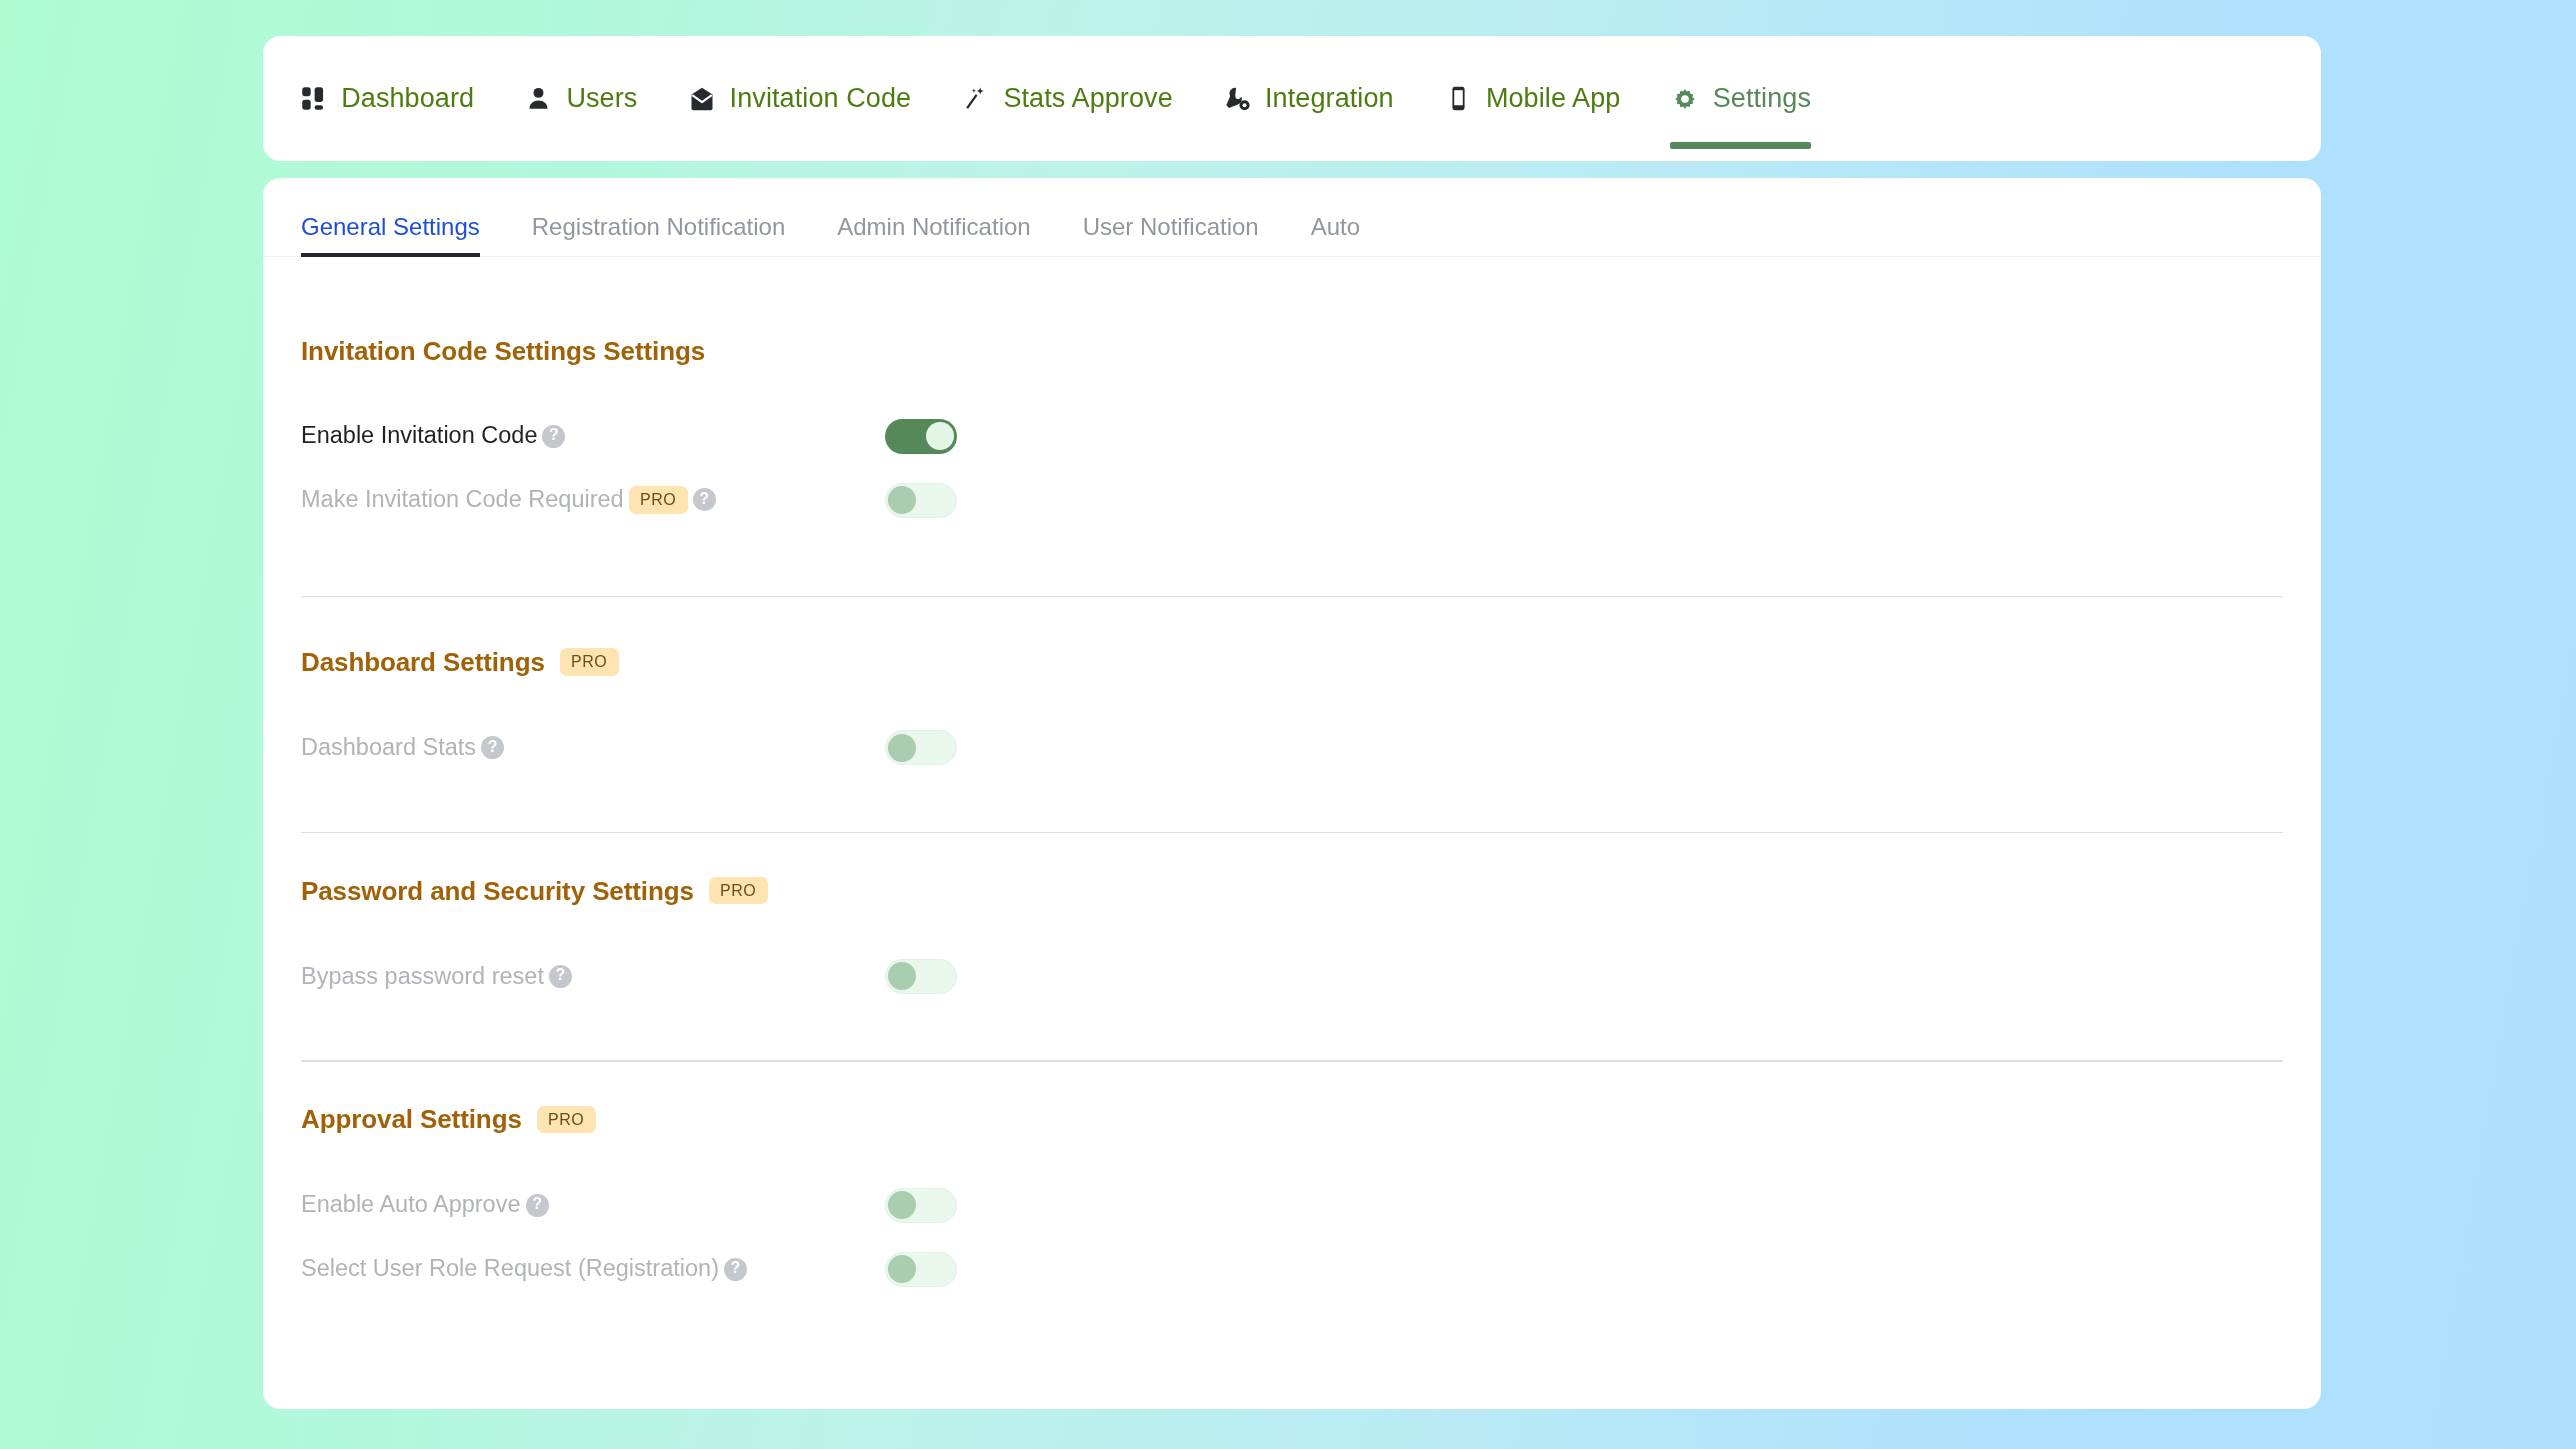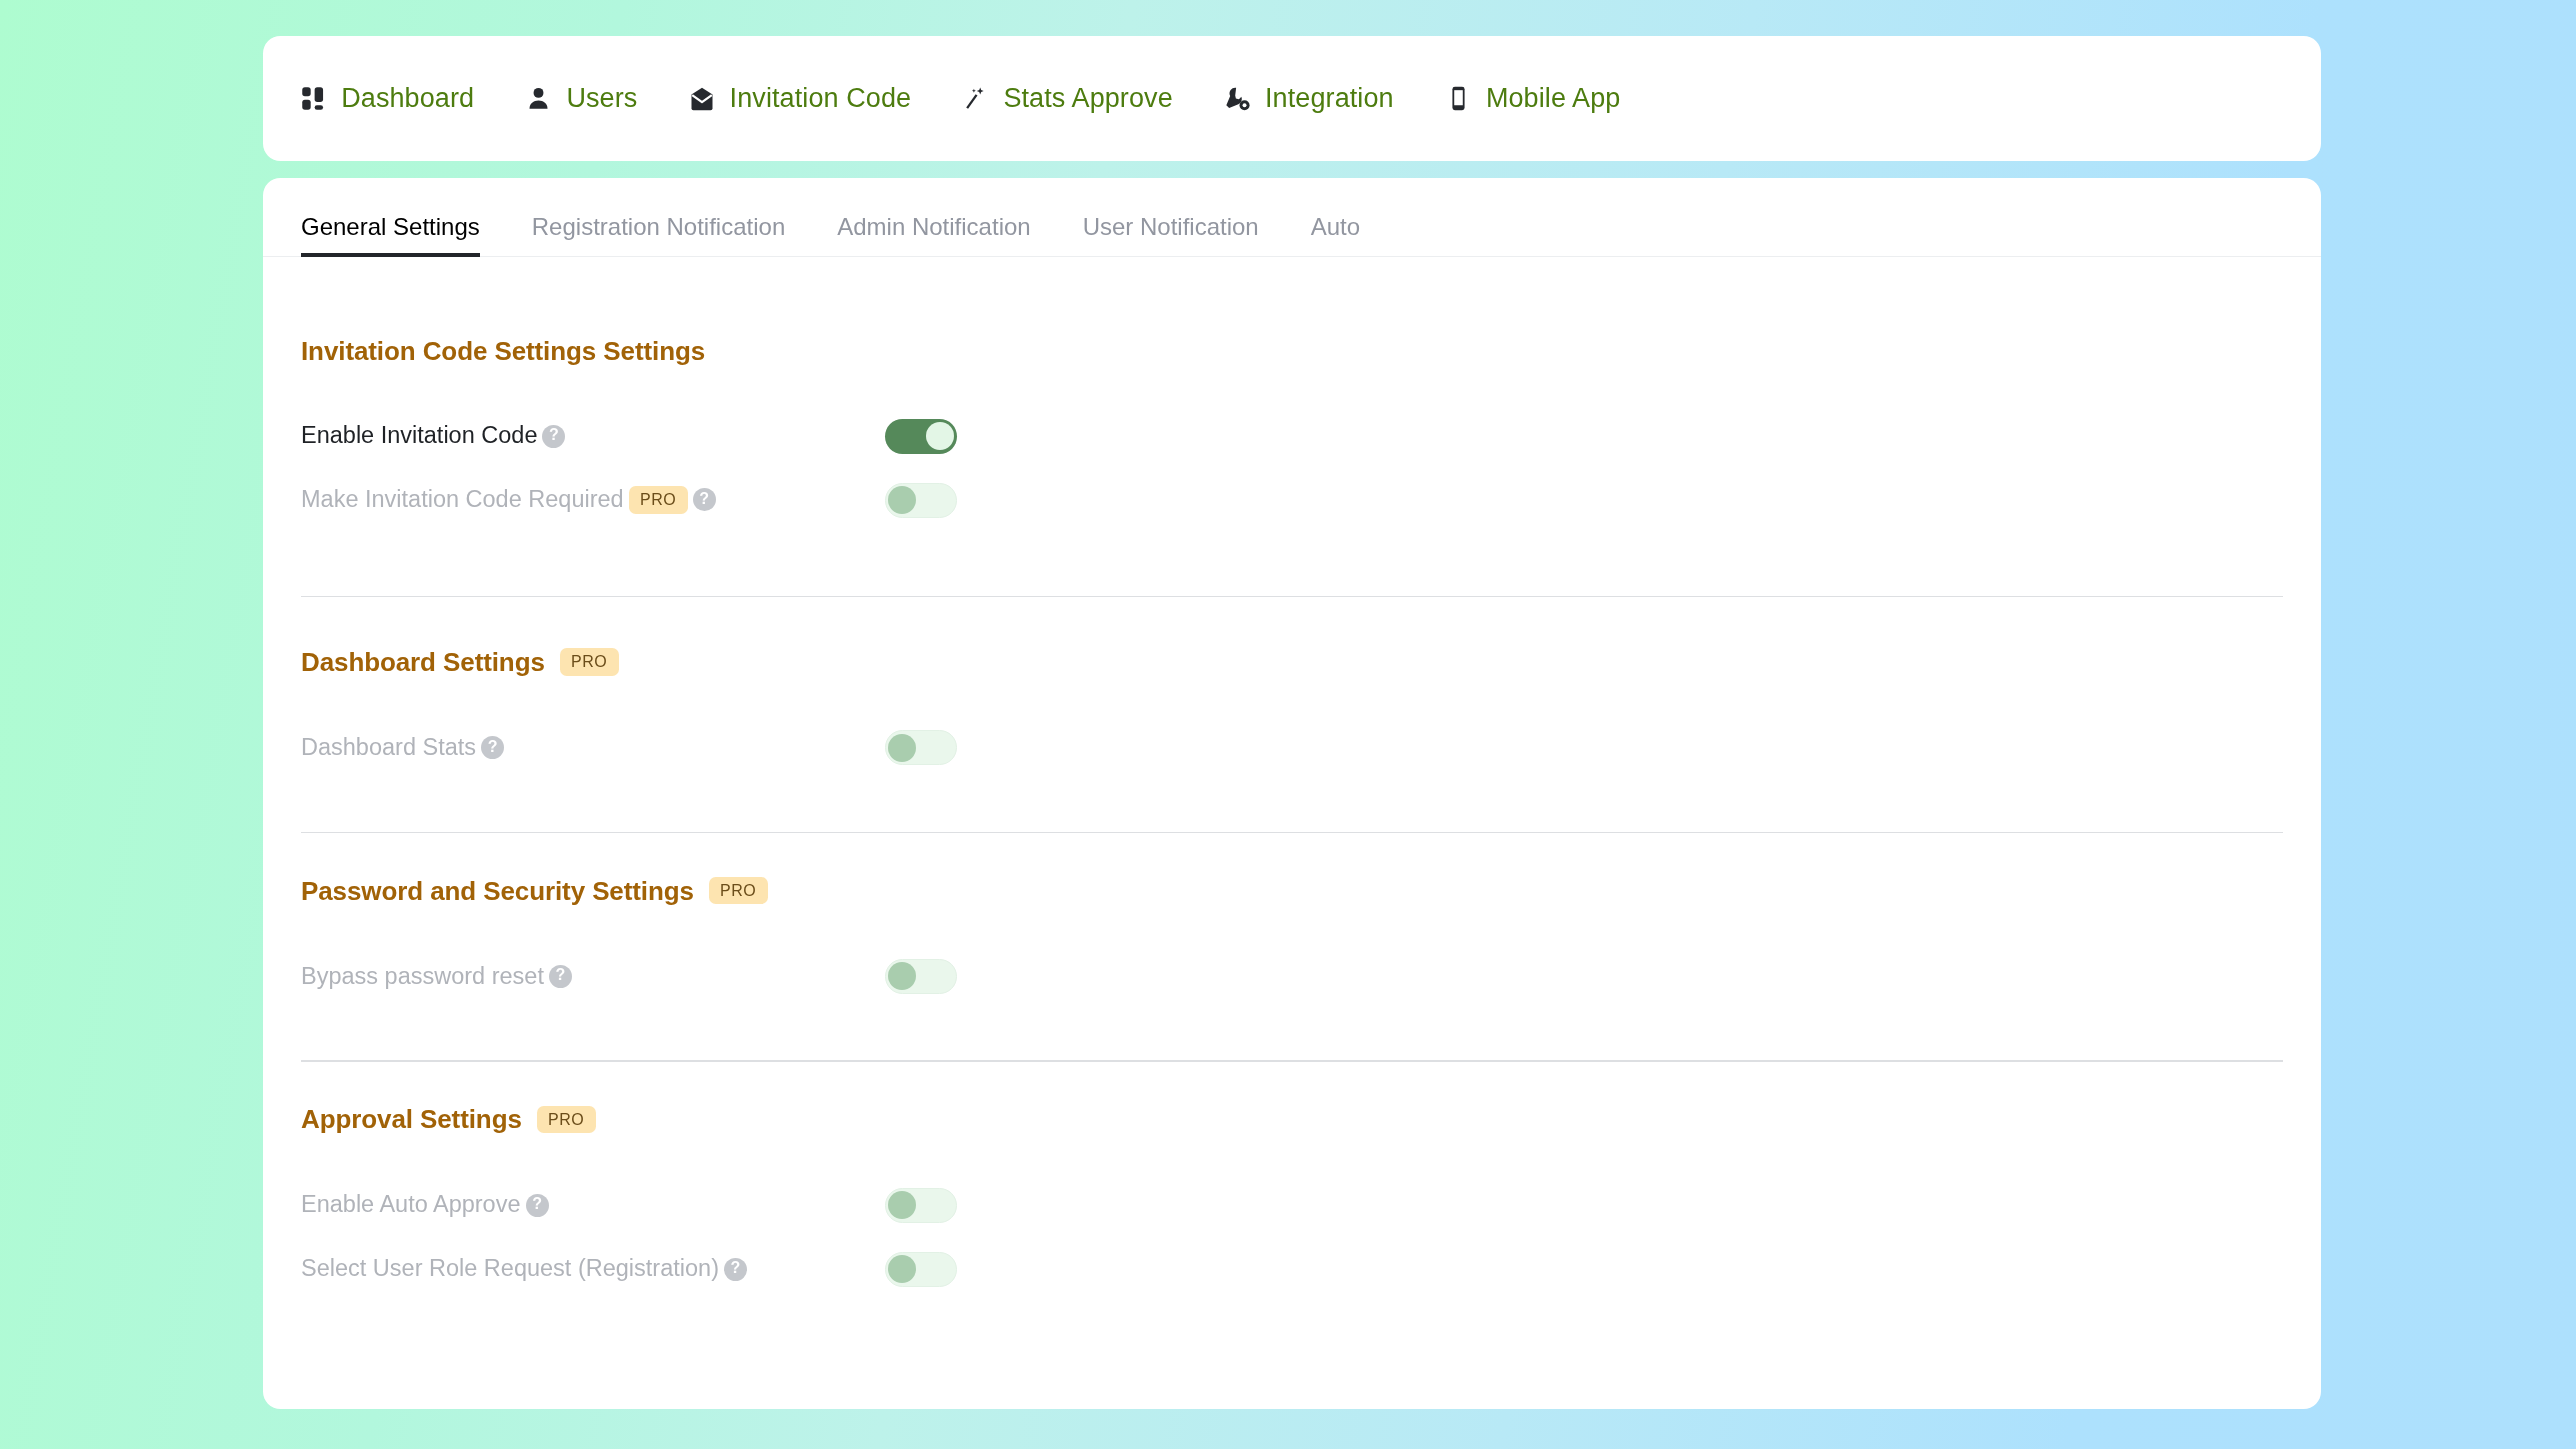--- a/index.html
+++ b/index.html
@@ -38,21 +38,21 @@
   }
   .tabbar{
     position:relative; display:flex; align-items:flex-end;
     height:79px; padding-left:38px;
     border-bottom:1.3px solid #eceef0;
   }
   .tab{
     position:relative; font-size:24px; color:#9296a0; cursor:pointer;
     padding-bottom:17.4px; margin-right:52px; white-space:nowrap; line-height:1;
   }
-  .tab.active{ color:#000000; }
+  .tab.active{ color:#1d4ed8; }
   .tab.active .tab-underline{
     position:absolute; left:0; right:0; bottom:-1.3px; height:4px; background:#22252a;
   }
 
   .content{ padding:81px 38px 0 38px; }
 
   .section{ margin-bottom:0; }
   .section-head{ display:flex; align-items:center; gap:14.8px; margin-bottom:40px; }
   .section-title{ font-size:26px; font-weight:bold; color:#a16207; letter-spacing:-0.1px; line-height:1; }
 
@@ -152,20 +152,30 @@
     <div class="nav-item">
       <span class="nav-icon">
         <svg width="27" height="27" viewBox="0 0 24 24" fill="none">
           <rect x="6.6" y="1.6" width="10.8" height="20.8" rx="2.2" fill="#26292e"></rect>
           <rect x="8.2" y="4.6" width="7.6" height="13.4" fill="#ffffff"></rect>
         </svg>
       </span>
       <span class="nav-label">Mobile App</span>
     </div>
 
+    <div class="nav-item active">
+      <span class="nav-icon">
+        <svg width="28" height="28" viewBox="0 0 24 24" fill="#55895a">
+          <path d="M12 1.4l1.5 2.1 2.5-.6.5 2.5 2.5.5-.6 2.5 2.1 1.5-2.1 1.5.6 2.5-2.5.5-.5 2.5-2.5-.6L12 18.5l-1.5-2.1-2.5.6-.5-2.5-2.5-.5.6-2.5L3.5 10l2.1-1.5-.6-2.5 2.5-.5.5-2.5 2.5.6z" transform="translate(0,2)"></path>
+          <circle cx="12" cy="12" r="3.3" fill="#ffffff"></circle>
+        </svg>
+      </span>
+      <span class="nav-label">Settings</span>
+      <span class="nav-underline"></span>
+    </div>
 
   </div>
 
   <div class="card">
 
     <div class="tabbar">
       <div class="tab active">
         <span>General Settings</span>
         <span class="tab-underline"></span>
       </div>

